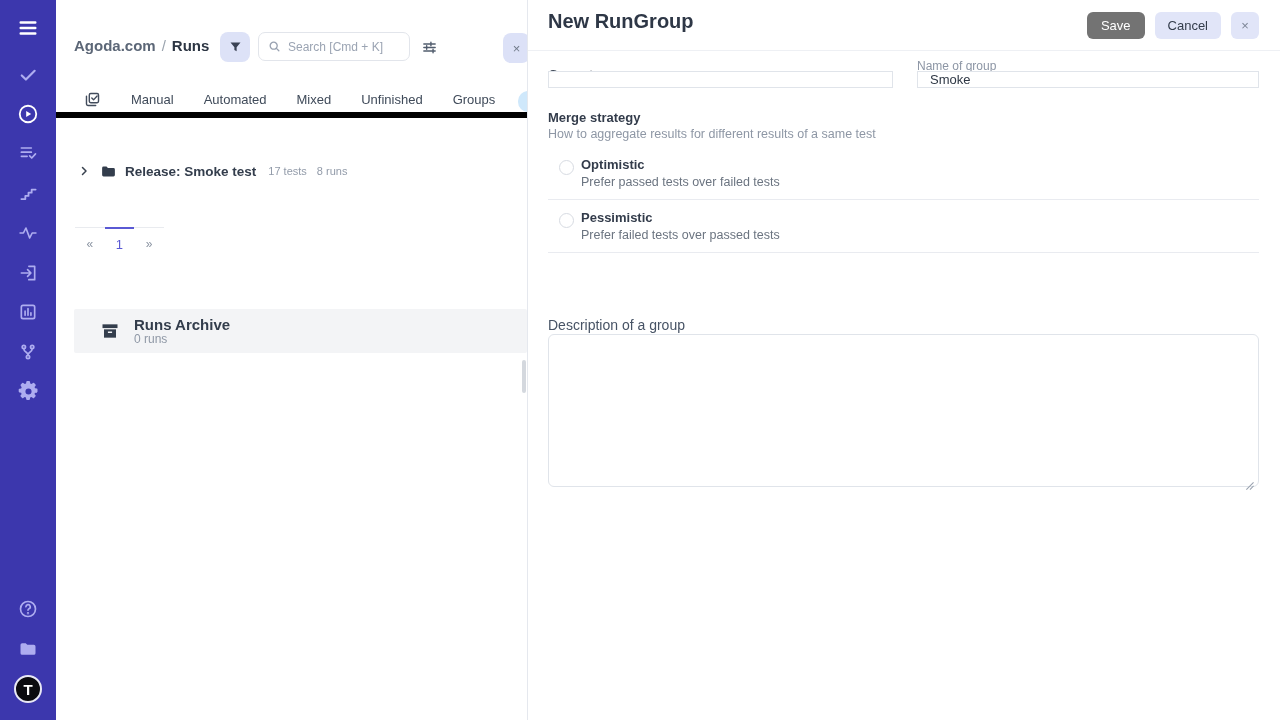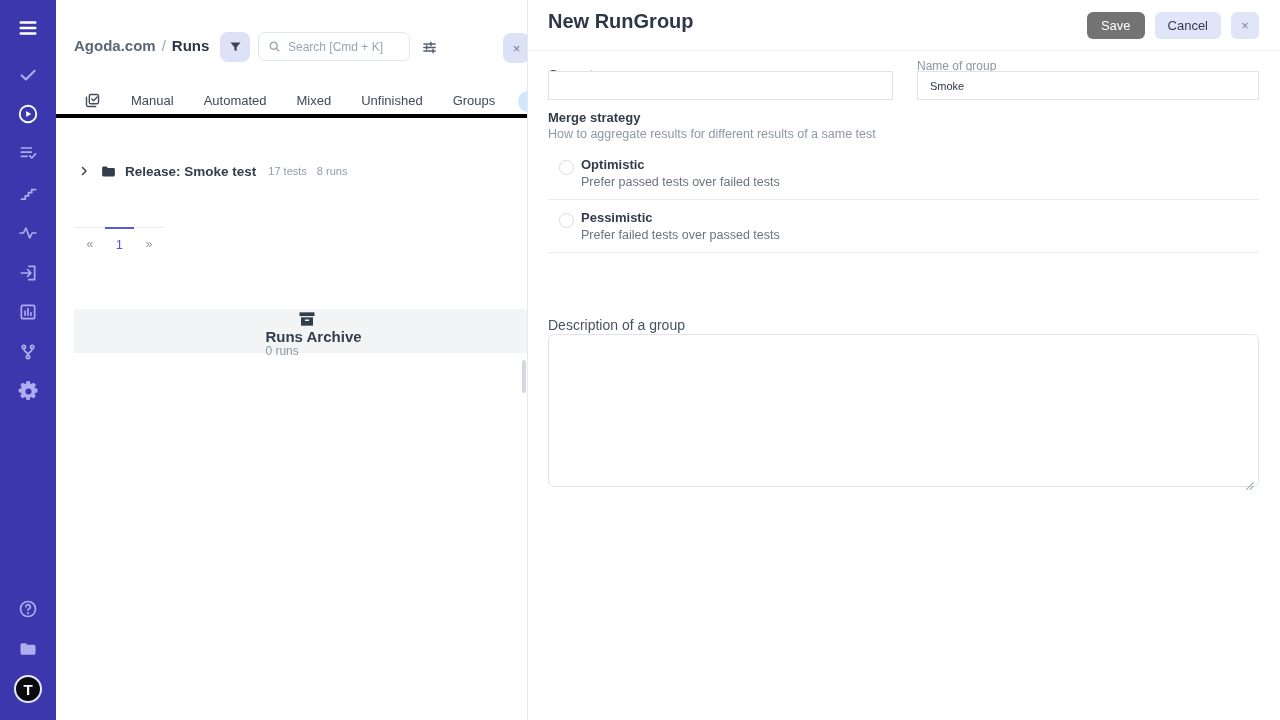--- a/index.html
+++ b/index.html
@@ -20,56 +20,56 @@
   .bc-project { color:#5c6777; }
   .bc-sep { color:#9aa3ae; margin:0 6px; font-weight:normal; }
   .bc-section { color:#2c3543; }
   .filter-btn { position:absolute; left:164px; top:16px; width:30px; height:30px; border-radius:8px; background:#dde2f7; border:none; display:flex; align-items:center; justify-content:center; cursor:pointer; }
   .search-box { position:absolute; left:202px; top:16px; width:152px; height:29px; border:1px solid #e2e5eb; border-radius:7px; background:#fff; display:flex; align-items:center; padding:0 8px 0 9px; }
   .search-box input { border:none; outline:none; width:100%; font-size:12px; color:#323b49; font-family:"Liberation Sans",sans-serif; margin-left:7px; background:transparent; }
   .search-box input::placeholder { color:#9ba4b3; }
   .sliders-btn { position:absolute; left:363px; top:21px; width:20px; height:20px; border:none; background:transparent; color:#525d6e; cursor:pointer; display:flex; align-items:center; justify-content:center; }
   .panel-close { position:absolute; left:447px; top:17px; width:27px; height:30px; background:#dce1f7; border:none; border-radius:8px; color:#707a89; font-size:13px; cursor:pointer; }
 
-  .tabs-row { position:absolute; left:0; top:70px; width:471px; height:32px; border-bottom:4px solid #000000; display:flex; align-items:center; padding-left:28px; gap:30px; }
+  .tabs-row { position:absolute; left:0; top:70px; width:471px; height:32px; border-bottom:6px solid #000000; display:flex; align-items:center; padding-left:28px; gap:30px; }
   .tab { font-size:13px; color:#3f4a59; font-weight:500; cursor:pointer; white-space:nowrap; }
   .tab-icon { color:#424c5c; display:flex; cursor:pointer; }
   .pill { background:#fce9ad; color:#8b7026; font-size:12px; padding:4px 10px; border-radius:11px; cursor:pointer; white-space:nowrap; }
   .pill-partial { position:absolute; right:-3px; top:5px; width:12px; height:21px; border-radius:10px 0 0 10px; background:#cfe8fb; }
 
   .tree-row { position:absolute; left:0; top:142px; width:471px; height:26px; display:flex; align-items:center; padding-left:22px; cursor:pointer; }
   .tree-chevron { color:#39424f; display:flex; margin-right:10px; cursor:pointer; }
   .tree-folder { color:#333d4c; display:flex; margin-right:8px; }
   .tree-label { font-size:13.5px; font-weight:600; color:#333d4c; margin-right:12px; white-space:nowrap; }
   .tree-count { font-size:11px; color:#929ba9; margin-right:10px; white-space:nowrap; }
 
   .pagination { position:absolute; left:19px; top:211px; width:89px; display:flex; border-top:1px solid #e9ebef; }
   .page-cell { width:29.6px; height:32px; display:flex; align-items:center; justify-content:center; font-size:12px; color:#8c95a3; cursor:pointer; margin-top:-1px; border-top:2px solid transparent; }
   .page-cell.current { color:#5a59d4; font-size:13px; border-top:2px solid #5a59d4; }
 
-  .archive-row { position:absolute; left:18px; top:293px; width:453px; height:44px; background:#f3f4f6; border-radius:2px; display:flex; align-items:center; padding-left:26px; cursor:pointer;flex-direction:column; }
+  .archive-row { position:absolute; left:18px; top:293px; width:453px; height:44px; background:#f3f4f6; border-radius:2px; display:flex; align-items:center; padding-left:26px; cursor:pointer; }
   .archive-icon { color:#333d4c; display:flex; margin-right:14px; }
   .archive-title { font-size:15px; font-weight:bold; color:#333d4c; line-height:16px; }
   .archive-sub { font-size:12px; color:#8f98a6; line-height:13px; }
 
   .lp-scrollbar { position:absolute; right:1px; top:344px; width:4px; height:33px; background:#d4d8de; border-radius:2px; }
 
   
   .main-panel { position:absolute; left:527px; top:0; width:753px; height:720px; background:#fff; border-left:1px solid #e5e8ee; overflow:hidden; }
   .main-header { position:absolute; left:0; top:0; width:100%; height:51px; border-bottom:1px solid #eef0f4; }
   .main-title { position:absolute; left:20px; top:10px; font-size:20px; font-weight:bold; color:#2e3746; }
   .header-actions { position:absolute; right:21px; top:12px; display:flex; gap:10px; }
   .btn { height:27px; border:none; border-radius:6px; font-size:13px; font-family:"Liberation Sans",sans-serif; cursor:pointer; }
   .btn-save { background:#737373; color:#fff; padding:0 14px; }
   .btn-cancel { background:#e1e5f8; color:#333c4b; padding:0 13px; }
   .btn-x { background:#e1e5f8; color:#7b8595; width:28px; }
 
   .fld-label-lg { position:absolute; font-size:13.5px; color:#3b4554; }
   .fld-label-sm { position:absolute; font-size:12px; color:#8d96a5; }
-  .text-input { position:absolute; height:29px; border:1px solid #e0e4ea; border-radius:0; font-size:11px; color:#2e3744; padding:0 12px; font-family:"Liberation Sans",sans-serif; outline:none; background:#fff; }
+  .text-input { position:absolute; height:17px; border:1px solid #e0e4ea; border-radius:0; font-size:13px; color:#2e3744; padding:0 12px; font-family:"Liberation Sans",sans-serif; outline:none; background:#fff; }
   #group-type-input { left:20px; top:71px; width:345px; }
   #name-input { left:389px; top:71px; width:342px; }
   .merge-label { position:absolute; left:20px; top:110px; font-size:13px; font-weight:bold; color:#333c4b; }
   .merge-hint { position:absolute; left:20px; top:127px; font-size:12.5px; color:#8e97a5; }
 
   .options { position:absolute; left:20px; top:147px; width:711px; }
   .option { position:relative; height:53px; border-bottom:1px solid #e9ebf0; padding:10px 0 0 33px; cursor:pointer; background:#fff; }
   .option.selected { background:#eaeefb; border-radius:6px; }
   .radio { position:absolute; left:11px; top:13px; width:15px; height:15px; border-radius:50%; background:#fff; border:1px solid #d7dbe2; }
   .option.selected .radio { border:4.5px solid #4b47d2; }

